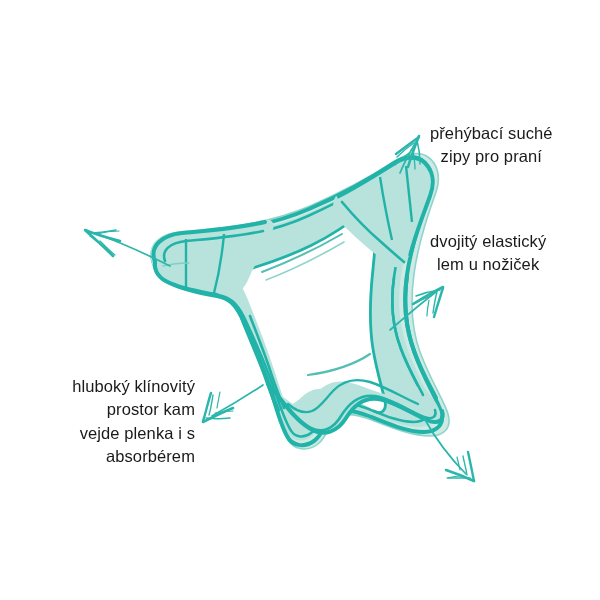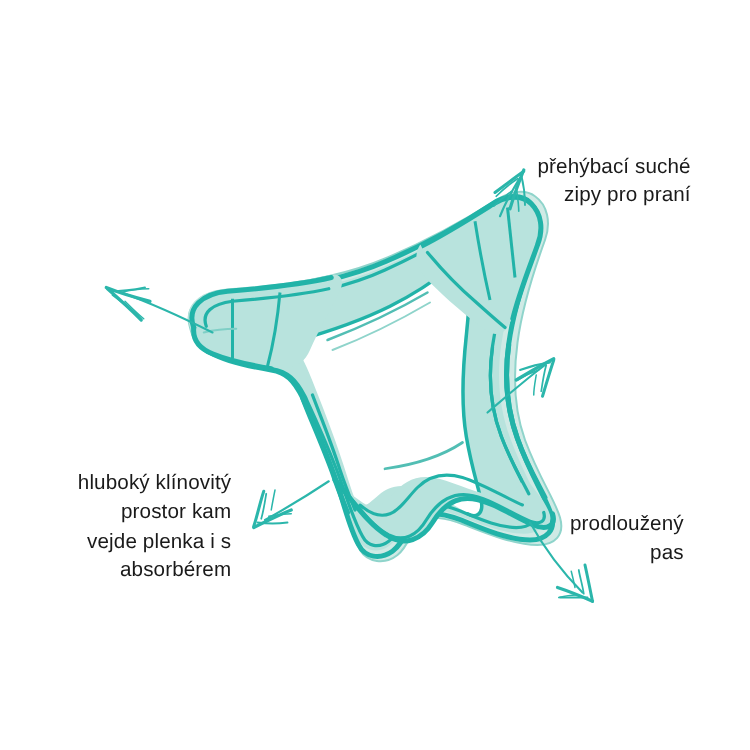--- a/index.html
+++ b/index.html
@@ -30,27 +30,27 @@
   }
   .callout {
     position: absolute;
     color: #1a1a1a;
     font-family: "Liberation Sans", sans-serif;
     font-size: 16.5px;
     line-height: 1.42;
     white-space: pre-line;
     letter-spacing: 0.1px;
   }
-  .callout.left-align  { text-align: right; }
+  .callout.left-align  { text-align: center; }
   .callout.right-align { text-align: right; }
 
   #callout-hook-loop      { left: 17px;  top: 145px; }
   #callout-foldable-tabs  { left: 430px; top: 122px; }
   #callout-elastic-hem    { left: 430px; top: 230px; }
-  #callout-wedge-space    { left: 0;  top: 375px; width: 185px; }
+  #callout-wedge-space    { left: 10px;  top: 375px; width: 185px; }
   #callout-extended-waist { left: 456px; top: 408px; }
 </style>
 </head>
 <body>
 
 <div id="diagram-root">
 
   <svg id="diagram-svg" viewBox="0 0 600 600">
 
     <g>
@@ -295,22 +295,22 @@
       <path d="M467 475 C 466 468, 464 462, 463 456" stroke-width="1.4"></path>
       <path d="M461 476 C 456 476, 451 477, 447 478" stroke-width="1.2"></path>
       <path d="M460 470 C 459 465, 458 461, 457 457" stroke-width="1.2"></path>
     </g>
   </svg>
 
 
   <div class="callout left-align" id="callout-foldable-tabs">přehýbací suché
 zipy pro praní</div>
 
+  <div class="callout left-align" id="callout-elastic-hem">dvojitý elastický
+lem u nožiček</div>
 
   <div class="callout right-align" id="callout-wedge-space">hluboký klínovitý
 prostor kam
 vejde plenka i s
 absorbérem</div>
 
-  <div class="callout left-align" id="callout-extended-waist">prodloužený
-pas</div>
 
 </div>
 
 </body></html>

